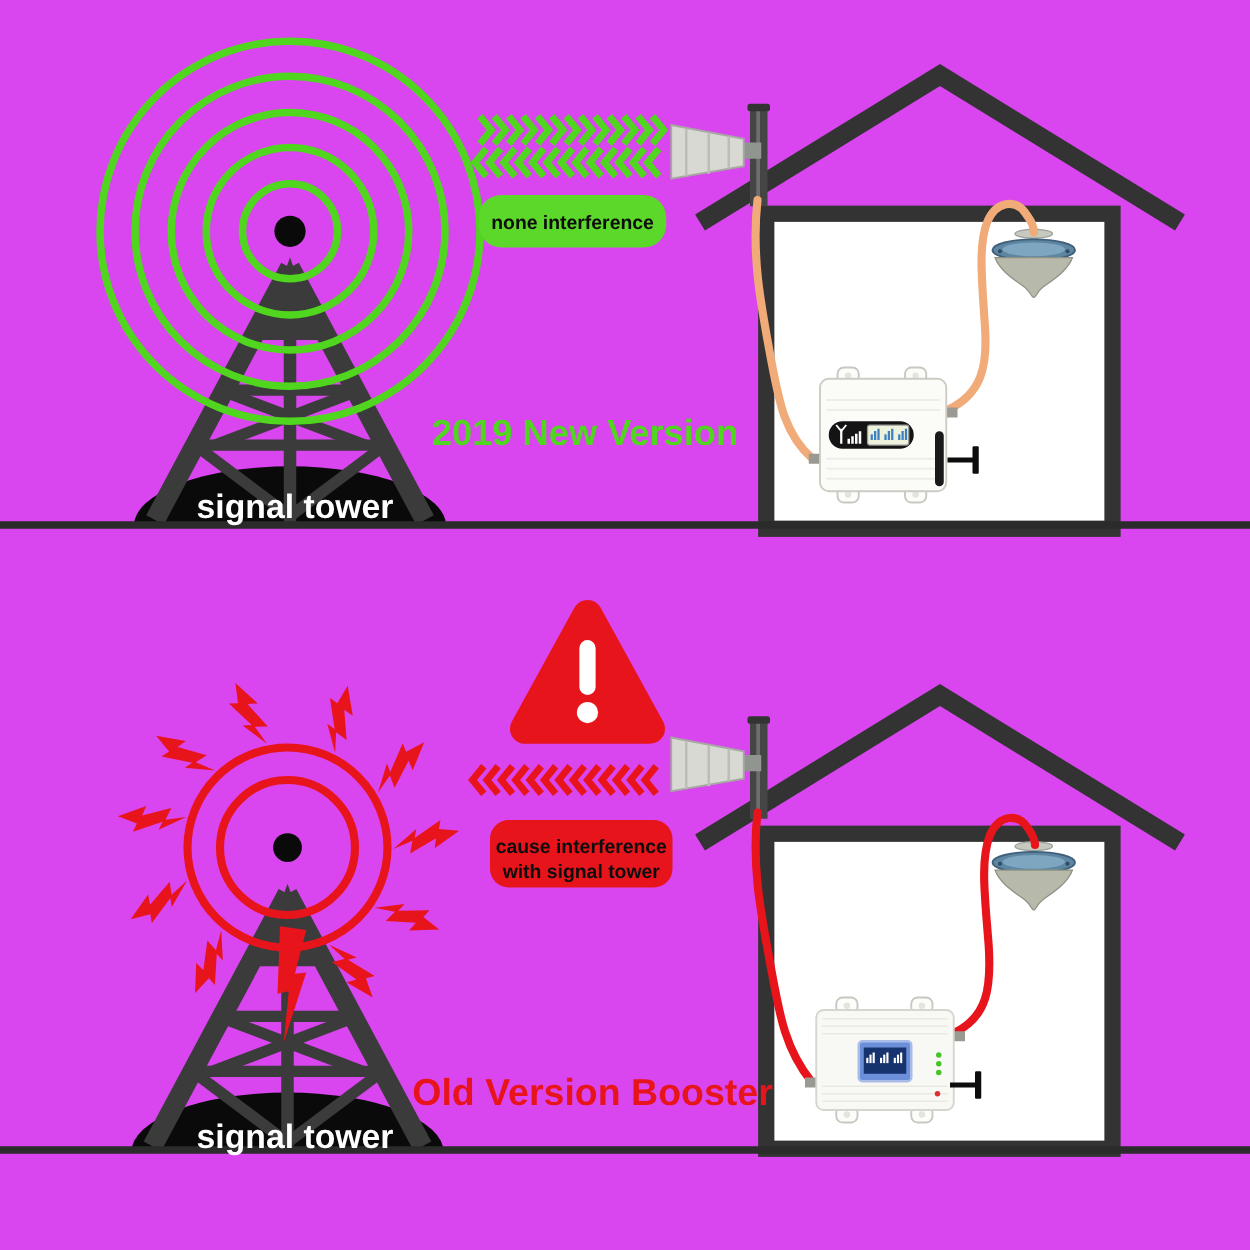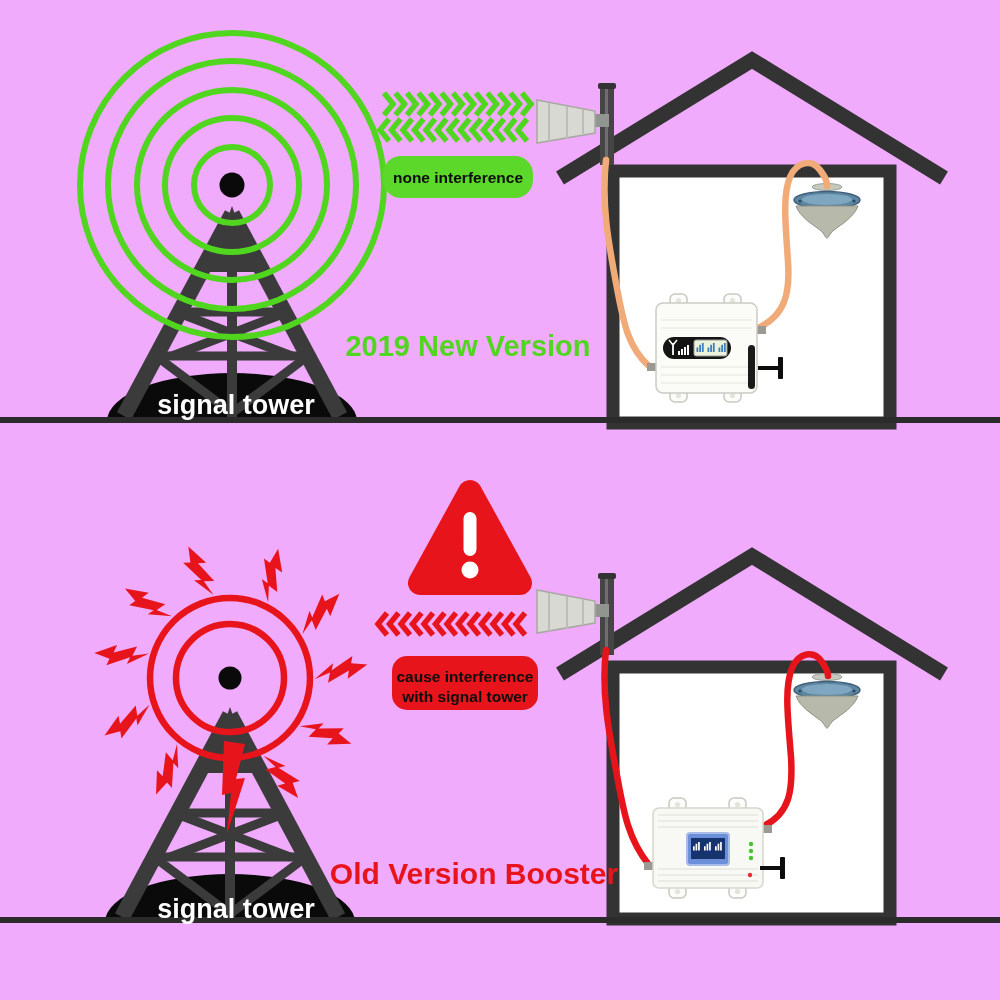--- a/index.html
+++ b/index.html
@@ -1,17 +1,17 @@
 <!DOCTYPE html>
 <html><head>
 <meta charset="utf-8">
 <style>
   html,body{margin:0;padding:0;background:#ffffff;}
   .canvas{
-    position:relative;width:1000px;height:1000px;background:#f0abfc;
+    position:relative;width:1000px;height:1000px;background:#d946ef;
     font-family:"Liberation Sans", sans-serif;overflow:hidden;
   }
   svg{display:block;}
   text{font-family:"Liberation Sans", sans-serif;font-weight:bold;}
   .tower-label{fill:#ffffff;font-size:27px;}
   .badge-text{fill:#0d0d0d;font-size:15.5px;}
   .caption-new{fill:#50d61e;font-size:29px;}
   .caption-old{fill:#e8141c;font-size:30px;}
 </style>
 </head>

